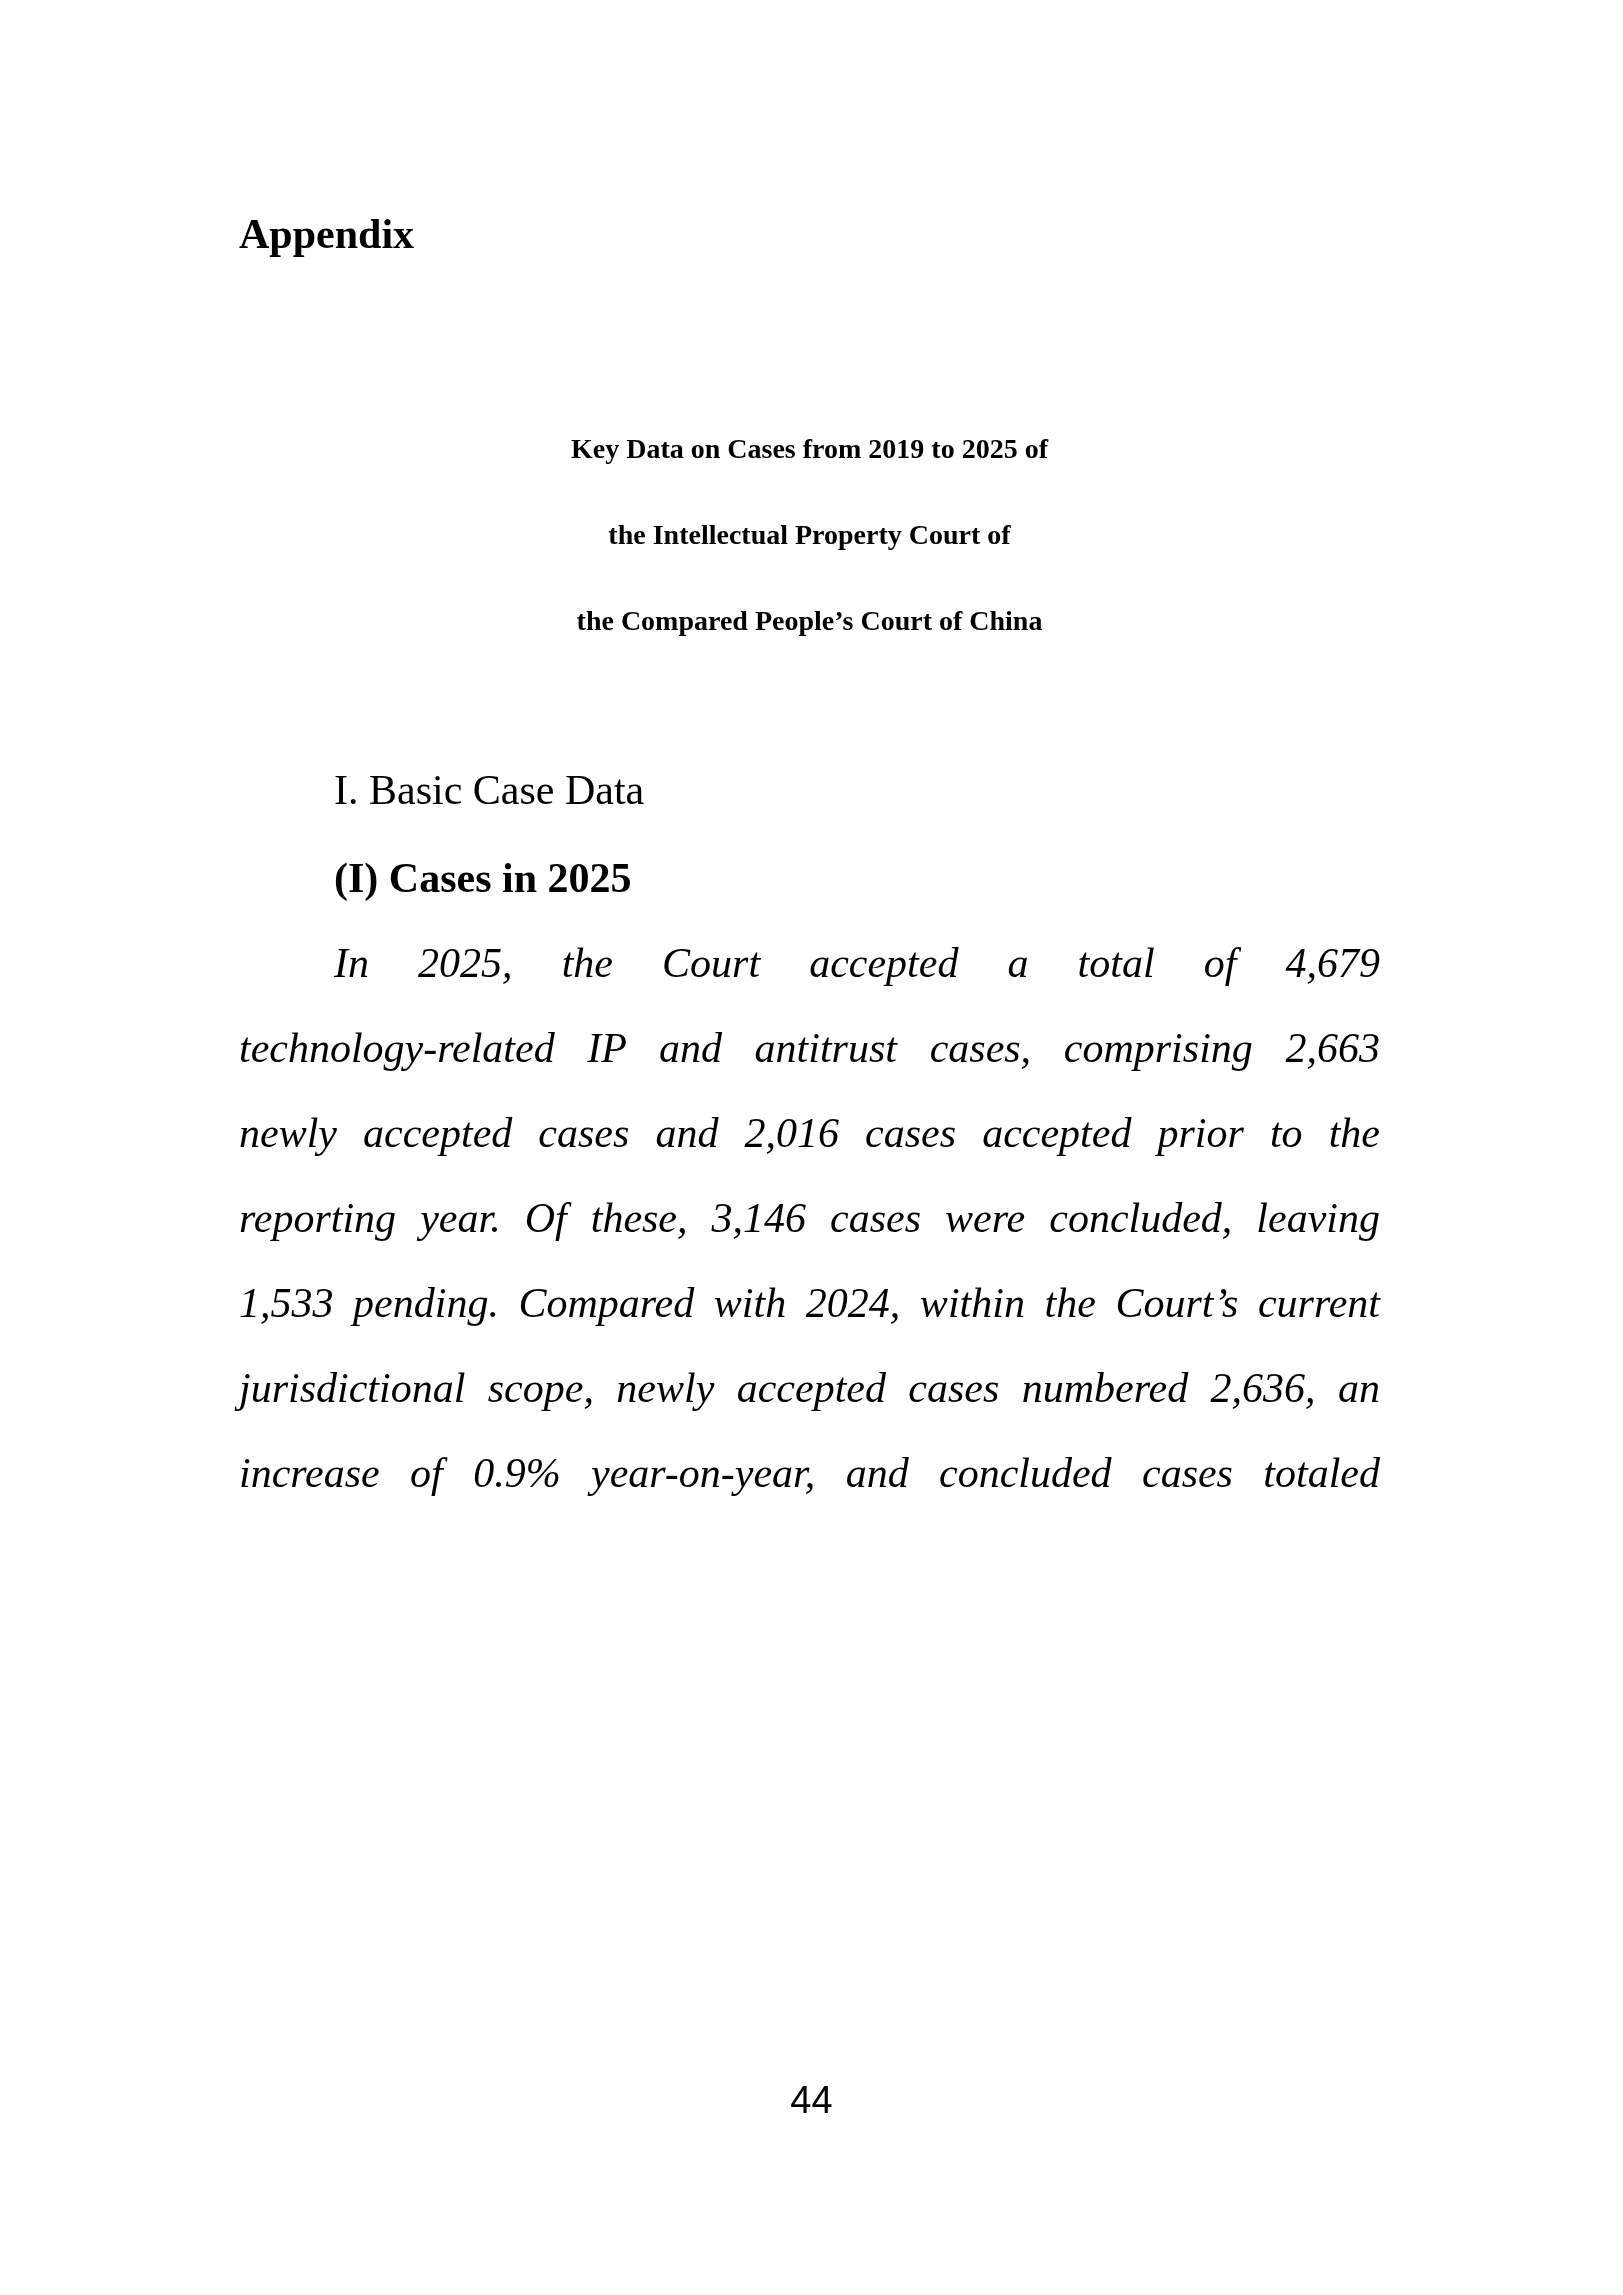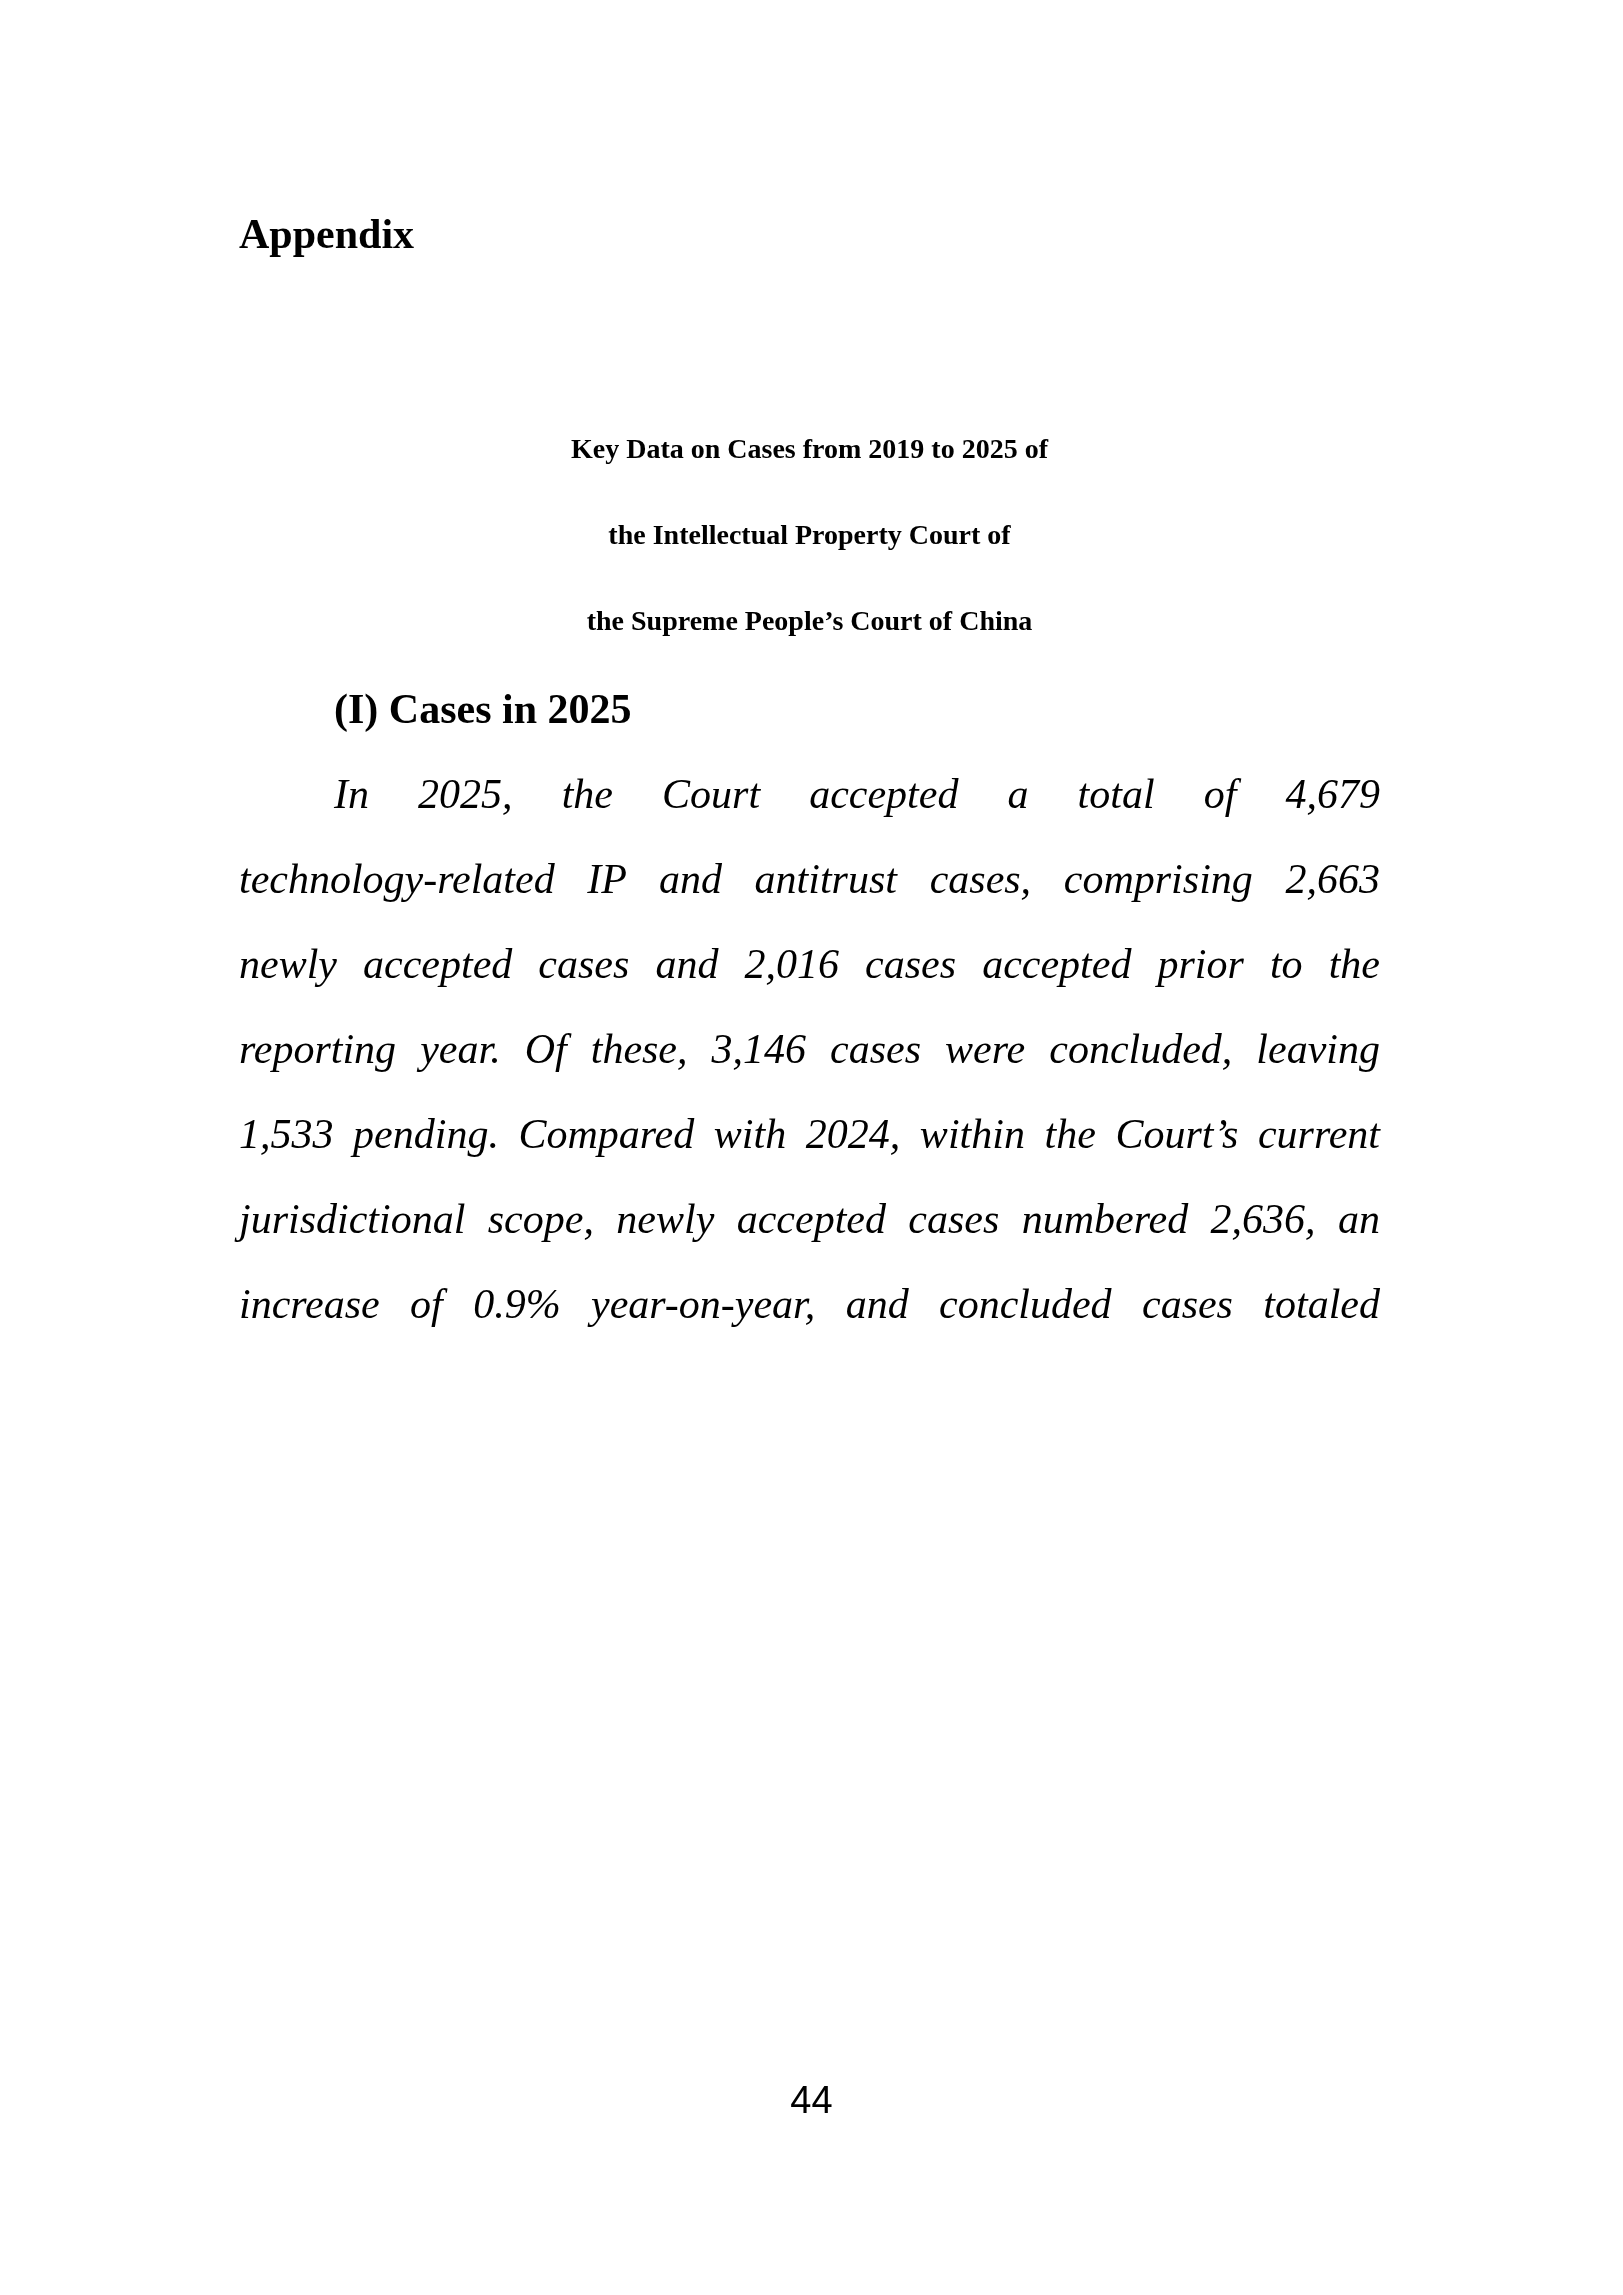--- a/index.html
+++ b/index.html
@@ -82,23 +82,24 @@
 <body>
 
 <div class="page">
   <div class="content">
 
     <div class="appendix-heading">Appendix</div>
 
     <div class="doc-title">
       <div class="title-line">Key Data on Cases from 2019 to 2025 of</div>
       <div class="title-line">the Intellectual Property Court of</div>
-      <div class="title-line">the Supreme People’s Court of China</div>
+      <div class="title-line">the Compared People’s Court of China</div>
     </div>
 
+    <div class="section-heading">I. Basic Case Data</div>
 
     <div class="subsection-heading">(I) Cases in 2025</div>
 
     <div class="body-paragraph">
       <div class="body-line first">In 2025, the Court accepted a total of 4,679</div>
       <div class="body-line">technology-related IP and antitrust cases, comprising 2,663</div>
       <div class="body-line">newly accepted cases and 2,016 cases accepted prior to the</div>
       <div class="body-line">reporting year. Of these, 3,146 cases were concluded, leaving</div>
       <div class="body-line">1,533 pending. Compared with 2024, within the Court’s current</div>
       <div class="body-line">jurisdictional scope, newly accepted cases numbered 2,636, an</div>

